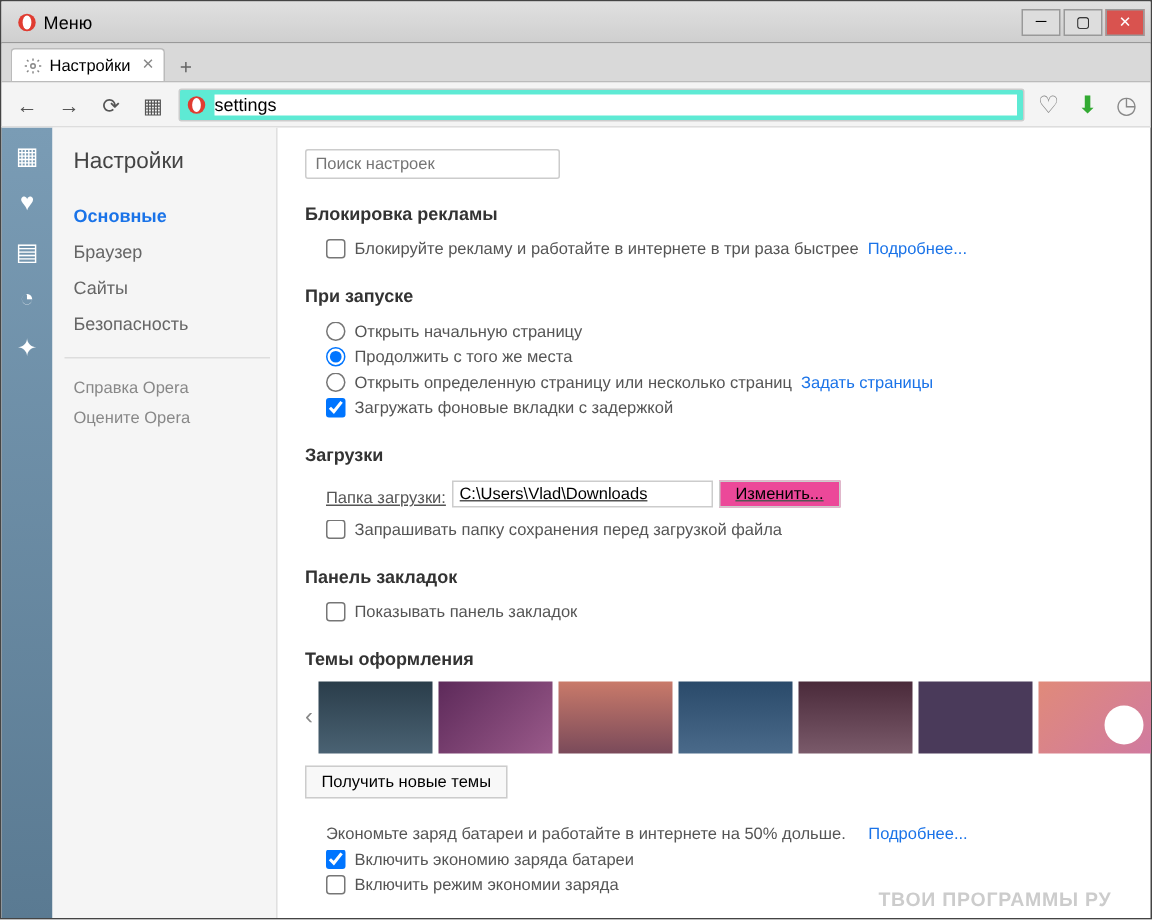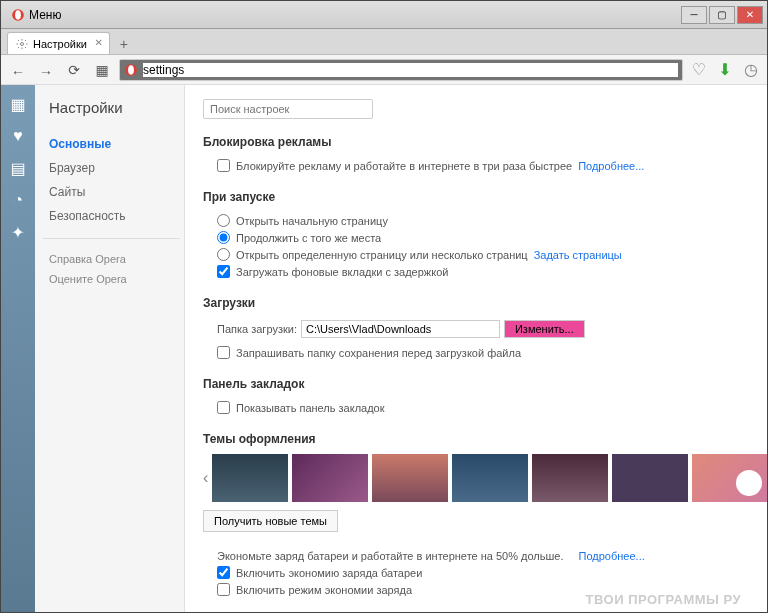--- a/index.html
+++ b/index.html
@@ -11,21 +11,21 @@
 .titlebar .spacer { flex:1; }
 .winbtn { width:26px; height:18px; margin-left:2px; background:#ddd; border:1px solid #999; display:flex; align-items:center; justify-content:center; font-size:10px; cursor:pointer; }
 .winbtn.close { background:#d9534f; color:#fff; }
 .tabbar { height:26px; background:#d9d9d9; display:flex; align-items:flex-end; padding-left:6px; border-bottom:1px solid #bbb; }
 .tab { height:22px; background:#fff; border:1px solid #bbb; border-bottom:none; border-radius:3px 3px 0 0; display:flex; align-items:center; padding:0 22px 0 8px; font-size:11px; position:relative; max-width:160px; }
 .tab svg { width:12px; height:12px; margin-right:5px; }
 .tab .x { position:absolute; right:6px; top:4px; font-size:10px; color:#888; cursor:pointer; }
 .newtab { width:20px; height:20px; margin-left:4px; display:flex; align-items:center; justify-content:center; color:#666; cursor:pointer; font-size:14px; }
 .toolbar { height:30px; background:#f4f4f4; display:flex; align-items:center; padding:0 6px; gap:6px; border-bottom:1px solid #ddd; }
 .tbtn { width:22px; height:22px; display:flex; align-items:center; justify-content:center; color:#555; cursor:pointer; font-size:14px; }
-.addr { flex:1; display:flex; align-items:center; height:22px; border:1px solid #ccc; background:#737373; border-radius:2px; padding:0 4px; }
+.addr { flex:1; display:flex; align-items:center; height:22px; border:1px solid #ccc; background:#5eead4; border-radius:2px; padding:0 4px; }
 .addr svg { width:14px; height:14px; margin-right:5px; }
 .addr input { border:none; outline:none; flex:1; font-size:12px; }
 .rbtn { width:20px; height:20px; display:flex; align-items:center; justify-content:center; color:#888; cursor:pointer; }
 .content { flex:1; display:flex; overflow:hidden; }
 .iconbar { width:34px; background:linear-gradient(180deg,#7a9cb5,#5a7a92); display:flex; flex-direction:column; align-items:center; padding-top:8px; gap:10px; }
 .iconbar .ib { width:22px; height:22px; display:flex; align-items:center; justify-content:center; color:#fff; cursor:pointer; }
 .sidebar { width:150px; background:#f5f5f5; border-right:1px solid #e0e0e0; padding:14px 10px 8px 14px; font-size:12px; display:flex; flex-direction:column; }
 .sidebar h2 { font-size:15px; font-weight:400; color:#444; margin-bottom:16px; }
 .sidebar .nav { color:#666; }
 .sidebar .nav div { padding:5px 0; cursor:pointer; }
@@ -38,22 +38,22 @@
 .main::-webkit-scrollbar { width:12px; }
 .main::-webkit-scrollbar-thumb { background:#c0c0c0; border:2px solid #f0f0f0; border-radius:6px; }
 .search-box { width:170px; border:1px solid #ccc; border-radius:2px; padding:3px 6px; margin-bottom:16px; }
 .search-box input { border:none; outline:none; width:100%; font-size:11px; color:#999; }
 .section { margin-bottom:16px; }
 .section h3 { font-size:12px; font-weight:600; color:#333; margin-bottom:8px; }
 .row { display:flex; align-items:center; gap:6px; padding:2px 0 2px 14px; color:#555; }
 .row input[type=checkbox], .row input[type=radio] { margin:0; }
 .row label { cursor:pointer; }
 .row a { color:#1a73e8; text-decoration:none; cursor:pointer; }
-.dl-row { display:flex; align-items:center; gap:4px; padding:2px 0 6px 14px; color:#555; }
-.dl-row input[type=text] { width:199px; border:1px solid #ccc; padding:2px 4px; font-size:11px; }
+.dl-row { display:flex; align-items:flex-end; gap:4px; padding:2px 0 6px 14px; color:#555;text-decoration:underline; }
+.dl-row input[type=text] { width:174px; border:1px solid #ccc; padding:2px 4px; font-size:11px; }
 .dl-row button { border:1px solid #ccc; background:#ec4899; padding:2px 10px; font-size:11px; cursor:pointer; }
 .themes { display:flex; align-items:center; gap:4px; margin:6px 0 8px 0; }
 .theme { width:76px; height:48px; background:#444; cursor:pointer; flex-shrink:0; }
 .t1 { background:linear-gradient(#2a3d4a,#4a6273); }
 .t2 { background:linear-gradient(135deg,#5d2a5a,#9a5a8a); }
 .t3 { background:linear-gradient(#c97a6a,#7a4a5a); }
 .t4 { background:linear-gradient(#2a4a6a,#4a6a8a); }
 .t5 { background:linear-gradient(#4a2a3a,#7a5a6a); }
 .t6 { background:#4a3a5a; }
 .t7 { background:linear-gradient(135deg,#e08a7a,#d07aa0); position:relative; }

